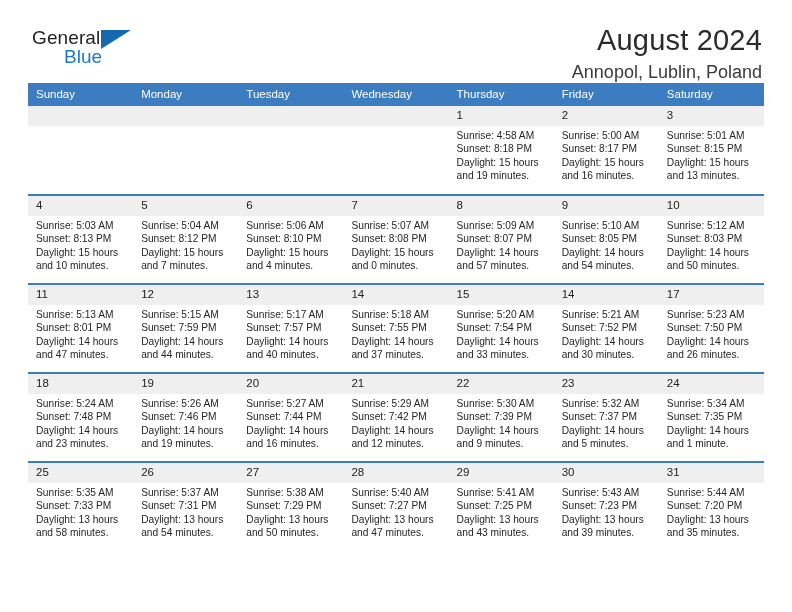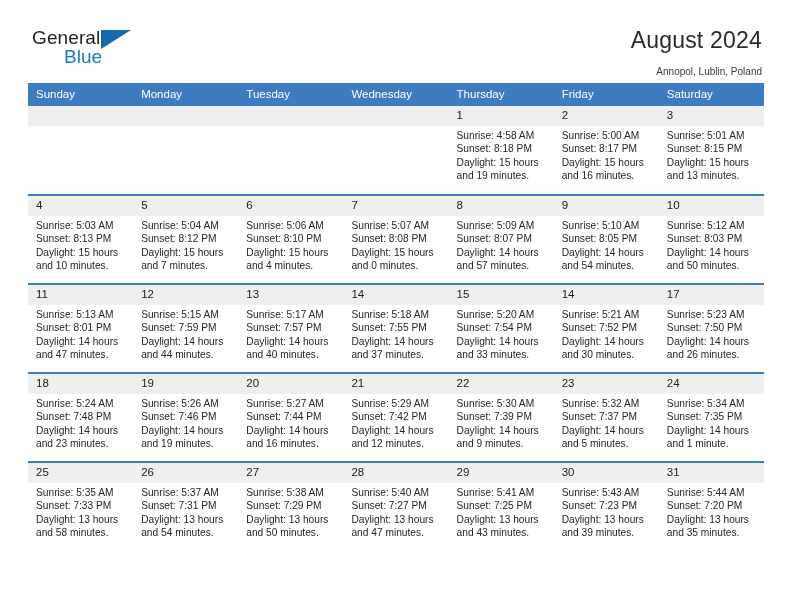--- a/index.html
+++ b/index.html
@@ -55,28 +55,28 @@
     width: 0;
     height: 0;
     border-left: 30px solid #1569b0;
     border-bottom: 19px solid transparent;
   }
   .titles {
     text-align: right;
     padding-right: 2px;
   }
   .cal-title {
-    font-size: 23px;
+    font-size: 29px;
     font-weight: normal;
     color: #2b2b2b;
     line-height: 34px;
     letter-spacing: .2px;
   }
   .cal-sub {
-    font-size: 10px;
+    font-size: 18px;
     color: #3a3a3a;
     line-height: 20px;
     margin-top: 5px;
   }
 
   
   .cal {
     width: 736px;
     border-collapse: collapse;
     table-layout: fixed;

